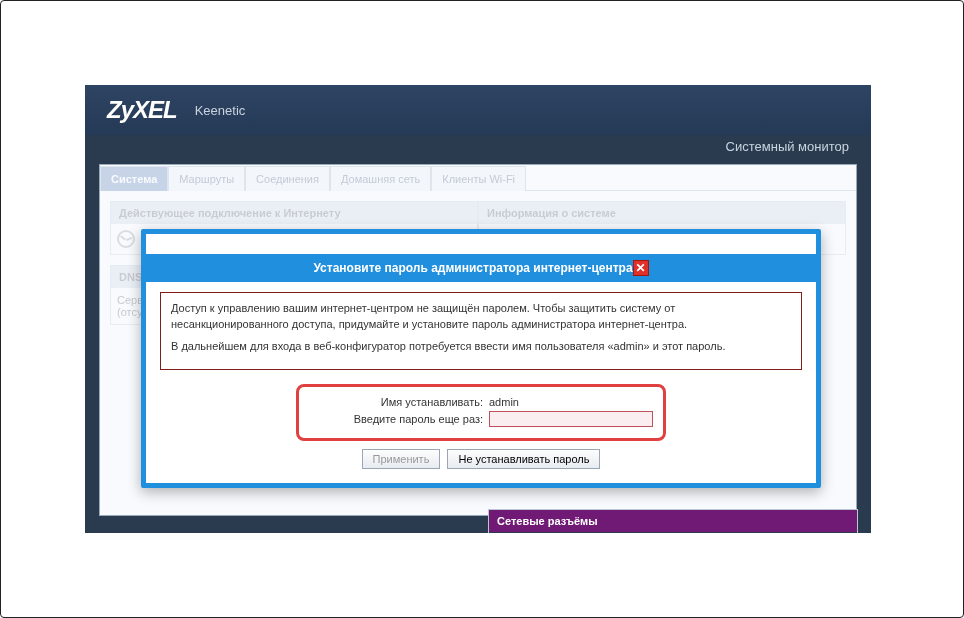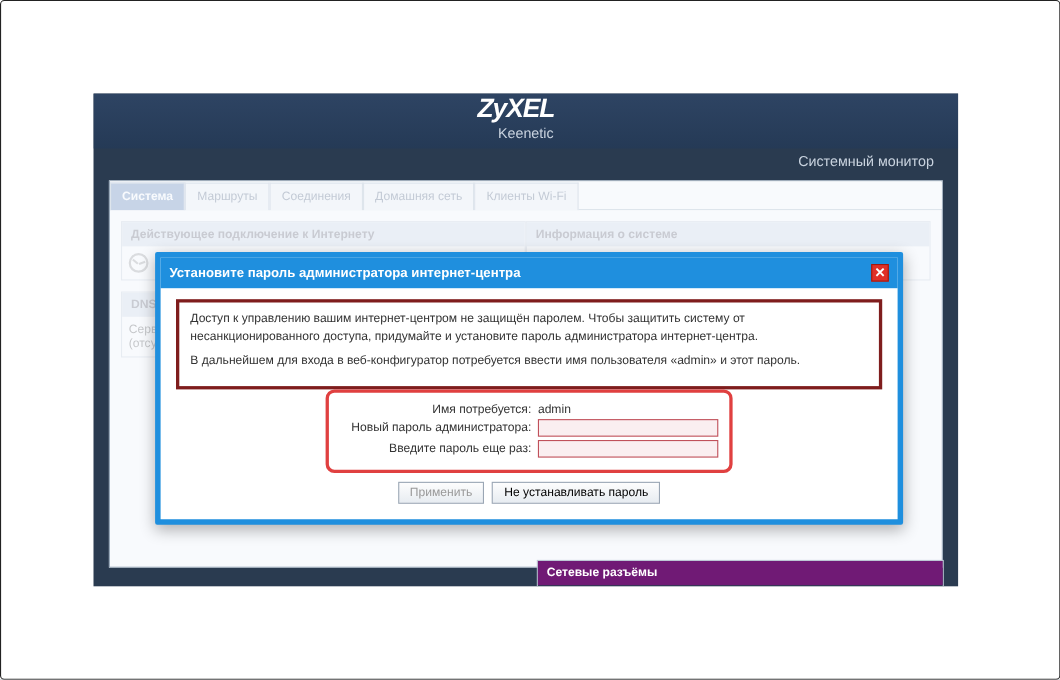--- a/index.html
+++ b/index.html
@@ -27,21 +27,20 @@
     overflow: hidden;
   }
   
   .brand-bar {
     height: 50px;
     background: linear-gradient(#2e4463,#253a56);
     color: #fff;
     display: flex;
     align-items: center;
     padding: 0 22px;
-    flex-direction: column;
   }
   .brand-logo {
     font-size: 24px;
     font-weight: bold;
     font-style: italic;
     letter-spacing: -1px;
     margin-right: 18px;
   }
   .brand-model { font-size: 13px; color: #c9d3df; }
   .page-title-bar {
@@ -151,41 +150,43 @@
     border-radius: 2px;
     box-shadow: 0 4px 14px rgba(0,0,0,.3);
   }
   .modal-hd {
     background: #1f8fde;
     color: #fff;
     font-size: 12px;
     font-weight: bold;
     padding: 6px 8px;
     display: flex;
-    justify-content: space-between;
+    justify-content: center;
     align-items: center;
+    margin-top: 20px;
   }
   .close-btn {
     width: 16px; height: 16px;
     background: #e03028;
     color: #fff;
     font-size: 12px;
     line-height: 15px;
     text-align: center;
     cursor: pointer;
     border: 1px solid #a01810;
   }
   .modal-body {
     padding: 10px 14px 14px;
     font-size: 11px;
     color: #333;
   }
   .msg-box {
-    border: 3px solid #7f1d1d;
+    border: 1px solid #7f1d1d;
     padding: 8px 10px;
+    margin-bottom: 14px;
     line-height: 1.45;
   }
   .msg-box p { margin-bottom: 6px; }
   .form-area {
     border: 3px solid #e04040;
     border-radius: 8px;
     padding: 6px 10px 8px;
     width: 370px;
     margin: 0 auto 8px;
   }
@@ -290,26 +291,22 @@
         <span>Установите пароль администратора интернет-центра</span>
         <span class="close-btn">✕</span>
       </div>
       <div class="modal-body">
         <div class="msg-box">
           <p>Доступ к управлению вашим интернет-центром не защищён паролем. Чтобы защитить систему от несанкционированного доступа, придумайте и установите пароль администратора интернет-центра.</p>
           <p>В дальнейшем для входа в веб-конфигуратор потребуется ввести имя пользователя «admin» и этот пароль.</p>
         </div>
         <div class="form-area">
           <div class="form-row">
-            <label>Имя потребуется:</label>
+            <label>Имя устанавливать:</label>
             <span class="val">admin</span>
-          </div>
-          <div class="form-row">
-            <label>Новый пароль администратора:</label>
-            <input type="password" style="">
           </div>
           <div class="form-row">
             <label>Введите пароль еще раз:</label>
             <input type="password" style="">
           </div>
         </div>
         <div class="btn-row">
           <button class="btn" disabled="">Применить</button>
           <button class="btn">Не устанавливать пароль</button>
         </div>

